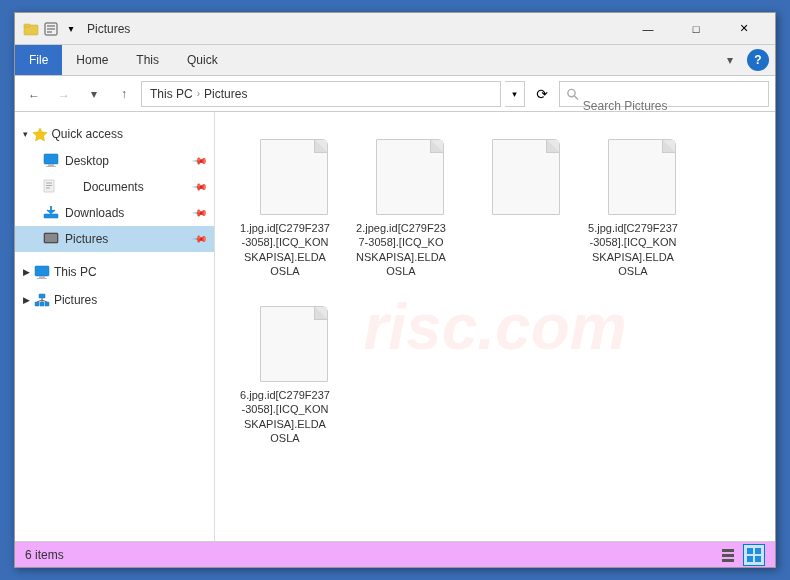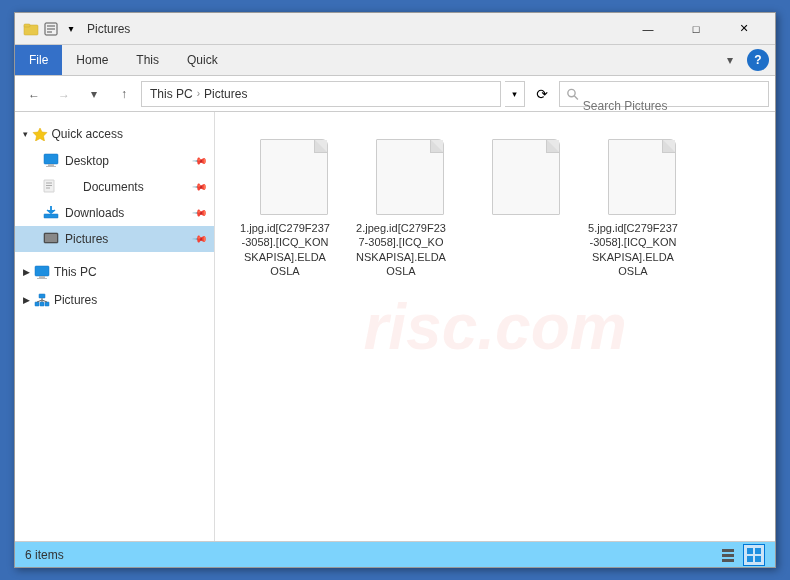--- a/index.html
+++ b/index.html
@@ -263,21 +263,21 @@
     .file-name {
       font-size: 11px;
       text-align: center;
       color: #333;
       line-height: 1.3;
       word-break: break-all;
     }
     
     .status-bar {
       height: 26px;
-      background: #7dd3fc;
+      background: #f0abfc;
       border-top: 1px solid #ccc;
       display: flex;
       align-items: center;
       padding: 0 10px;
       font-size: 12px;
       color: #333;
     }
     .status-bar-right {
       margin-left: auto;
       display: flex;
@@ -484,20 +484,26 @@
           </div>
         </div>
 
         <div class="file-item">
           <div class="file-icon">
             <div class="file-page"></div>
           </div>
           <div class="file-name">5.jpg.id[C279F237-3058].[ICQ_KONSKAPISA].ELDAOSLA</div>
         </div>
 
+        <div class="file-item">
+          <div class="file-icon">
+            <div class="file-page"></div>
+          </div>
+          <div class="file-name">6.jpg.id[C279F237-3058].[ICQ_KONSKAPISA].ELDAOSLA</div>
+        </div>
       </div>
     </div>
   </div>
 
   <div class="status-bar">
     <span>6 items</span>
     <div class="status-bar-right">
       <div class="view-btn">
         <svg width="16" height="16" viewBox="0 0 16 16">
           <rect x="2" y="2" width="12" height="3" fill="#555"></rect>

